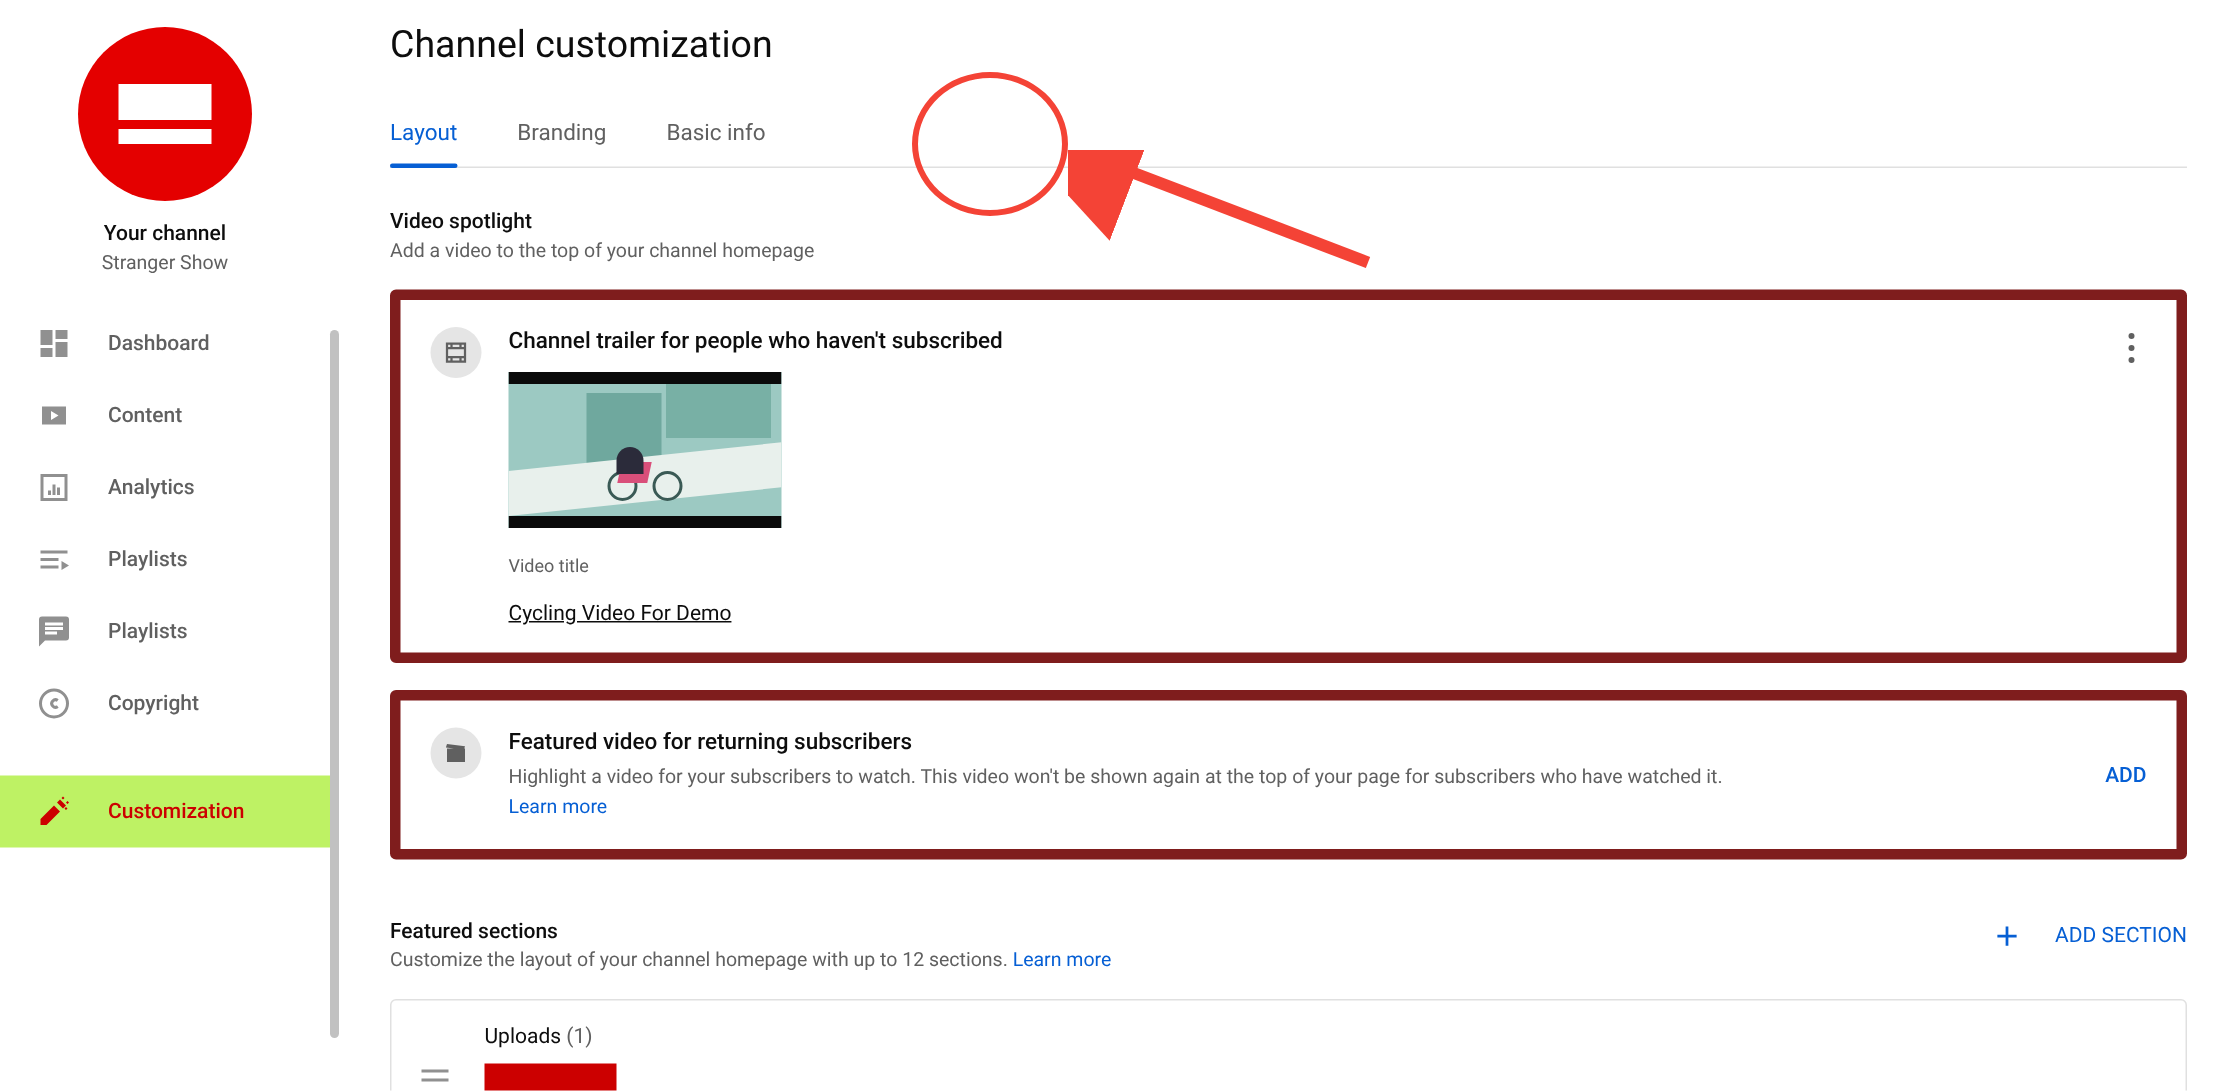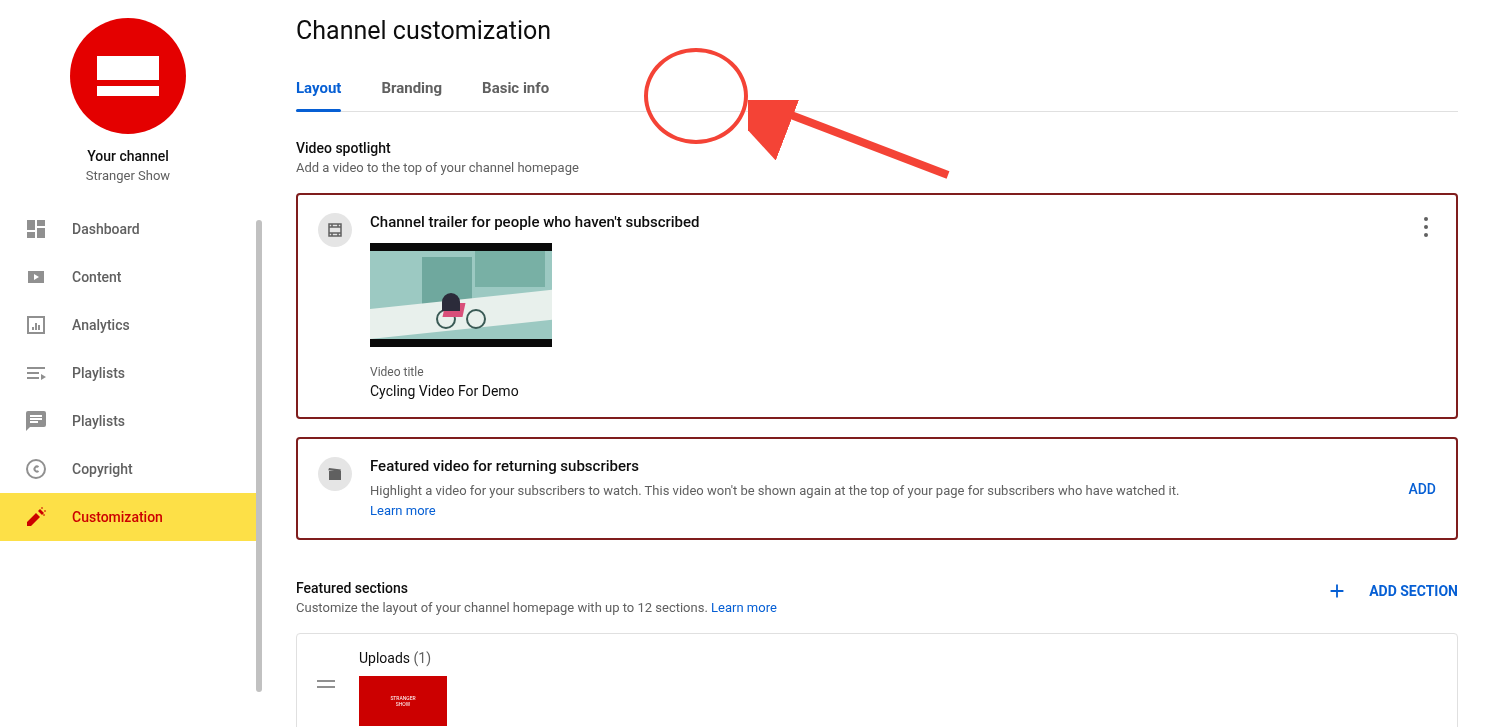--- a/index.html
+++ b/index.html
@@ -1,79 +1,79 @@
 <!DOCTYPE html>
 <html><head>
 <meta charset="utf-8">
 <style>
   * { box-sizing: border-box; margin: 0; padding: 0; }
   body { font-family: Roboto, Arial, sans-serif; background: #fff; color: #0d0d0d; width: 1490px; height: 727px; overflow: hidden; }
   
   .container { display: flex; height: 100%; }
   
   
-  .sidebar { width: 256px; display: flex; flex-direction: column; position: relative; text-align: right; }
+  .sidebar { width: 220px; display: flex; flex-direction: column; position: relative; text-align: right; }
   .channel-block { display: flex; flex-direction: column; align-items: center; padding: 18px 0 12px; }
   .avatar { width: 116px; height: 116px; border-radius: 50%; background: #e40000; display: flex; flex-direction: column; align-items: center; justify-content: center; gap: 6px; }
   .avatar .bar1 { width: 62px; height: 24px; background: #fff; }
   .avatar .bar2 { width: 62px; height: 10px; background: #fff; }
   .your-channel { font-size: 14px; font-weight: 500; color: #0d0d0d; margin-top: 14px; }
   .channel-name { font-size: 13px; color: #606060; margin-top: 4px; }
   
   .nav { margin-top: 10px; }
   .nav-item { display: flex; align-items: center; height: 48px; padding: 0 24px; cursor: pointer; color: #606060; font-size: 14px; font-weight: 500; }
-  .nav-item.active { background: #fde047; color: #cc0000; }
+  .nav-item.active { background: #bef264; color: #cc0000; margin-top: 24px; }
   .nav-item.active .nav-icon { fill: #cc0000; }
   .nav-icon { width: 24px; height: 24px; margin-right: 24px; fill: #909090; flex-shrink: 0; }
   
   .scrollbar-track { position: absolute; right: -6px; top: 220px; width: 6px; height: 472px; background: #c1c1c1; border-radius: 3px; }
   
   
   .main { flex: 1; padding: 16px 32px 0 40px; position: relative; overflow: hidden; }
   .page-title { font-size: 25px; font-weight: 400; color: #0d0d0d; margin-bottom: 24px; }
   
   .tabs { display: flex; border-bottom: 1px solid #e0e0e0; gap: 40px; padding-left: 0; margin-bottom: 28px; }
-  .tab { padding: 10px 0 14px; font-size: 15px; font-weight: 700; color: #606060; cursor: pointer; position: relative; }
+  .tab { padding: 10px 0 14px; font-size: 15px; font-weight: 400; color: #606060; cursor: pointer; position: relative; }
   .tab.active { color: #065fd4; }
   .tab.active::after { content: ""; position: absolute; left: 0; right: 0; bottom: -1px; height: 3px; background: #065fd4; border-radius: 2px; }
   
   .section-title { font-size: 14px; font-weight: 500; color: #0d0d0d; }
   .section-sub { font-size: 13px; color: #606060; margin-top: 4px; }
   
-  .card { border: 2px solid #7f1d1d; border-radius: 4px; padding: 18px 20px; margin-top: 18px; display: flex; align-items: flex-start; gap: 18px; position: relative; }
+  .card { border: 7px solid #7f1d1d; border-radius: 4px; padding: 18px 20px; margin-top: 18px; display: flex; align-items: flex-start; gap: 18px; position: relative; }
   
   .round-icon { width: 34px; height: 34px; border-radius: 50%; background: #e5e5e5; display: flex; align-items: center; justify-content: center; flex-shrink: 0; }
   .round-icon svg { width: 18px; height: 18px; fill: #606060; }
   
   .card-title { font-size: 15px; font-weight: 500; color: #0d0d0d; }
   .card-body-row { display: flex; gap: 18px; margin-top: 12px; flex-direction: column; }
   .thumb { width: 182px; height: 104px; background: #9cc9c2; position: relative; overflow: hidden; }
   .thumb .black-top { position:absolute; top:0; left:0; right:0; height:8px; background:#0a0a0a; }
   .thumb .black-bot { position:absolute; bottom:0; left:0; right:0; height:8px; background:#0a0a0a; }
   .thumb .building1 { position:absolute; left:52px; top:14px; width:50px; height:60px; background:#6fa89e; }
   .thumb .building2 { position:absolute; left:105px; top:8px; width:70px; height:36px; background:#78b0a5; }
   .thumb .road { position:absolute; bottom:8px; left:0; right:0; height:30px; background:#e8f0ec; transform: skewY(-6deg); transform-origin: left; }
   .thumb .wheel1 { position:absolute; bottom:18px; left:66px; width:20px; height:20px; border:2px solid #3a5a55; border-radius:50%; }
   .thumb .wheel2 { position:absolute; bottom:18px; left:96px; width:20px; height:20px; border:2px solid #3a5a55; border-radius:50%; }
   .thumb .body { position:absolute; bottom:36px; left:72px; width:18px; height:18px; background:#2b2b3a; border-radius:50% 50% 0 0; }
   .thumb .skirt { position:absolute; bottom:30px; left:74px; width:20px; height:14px; background:#d94f7a; transform: skewX(-12deg); }
   
   .video-meta-label { font-size: 12px; color: #606060; }
-  .video-meta-title { font-size: 14px; color: #0d0d0d; margin-top: 4px; }
+  .video-meta-title { font-size: 14px; color: #0d0d0d; margin-top: 17px; text-decoration: underline; }
   
   .kebab { position: absolute; right: 16px; top: 14px; width: 28px; height: 36px; display:flex; flex-direction:column; align-items:center; justify-content:center; gap:4px; cursor:pointer; }
   .kebab span { width:4px; height:4px; background:#606060; border-radius:50%; }
   
   .card-text { font-size: 13px; color: #606060; line-height: 1.5; margin-top: 6px; max-width: 830px; }
   .link { color: #065fd4; cursor: pointer; }
   
   .add-btn { position: absolute; right: 20px; top: 50%; transform: translateY(-50%); color: #065fd4; font-size: 14px; font-weight: 500; cursor: pointer; text-align: center; }
   
   .featured-header { display:flex; justify-content: space-between; align-items: flex-start; margin-top: 40px; }
-  .add-section-btn { display:flex; align-items:center; gap:21px; color:#065fd4; font-size:14px; font-weight:700; cursor:pointer; }
+  .add-section-btn { display:flex; align-items:center; gap:21px; color:#065fd4; font-size:14px; font-weight:400; cursor:pointer; }
   .add-section-btn svg { width:22px; height:22px; fill:#065fd4; }
   
   .uploads-card { border:1px solid #e0e0e0; border-radius:4px; padding: 16px 20px 20px; margin-top: 18px; display:flex; align-items:flex-start; gap: 24px; }
   .drag-handle { width:18px; margin-top:30px; display:flex; flex-direction:column; gap:4px; }
   .drag-handle span { height:2px; background:#909090; display:block; }
   .uploads-label { font-size:14px; color:#0d0d0d; }
   .uploads-count { color:#606060; }
   .upload-thumb { width:88px; height:50px; background:#cc0000; margin-top:10px; display:flex; align-items:center; justify-content:center; }
   .upload-thumb-text { font-size:5px; color:#fff; text-align:center; line-height:1.2; }
   

